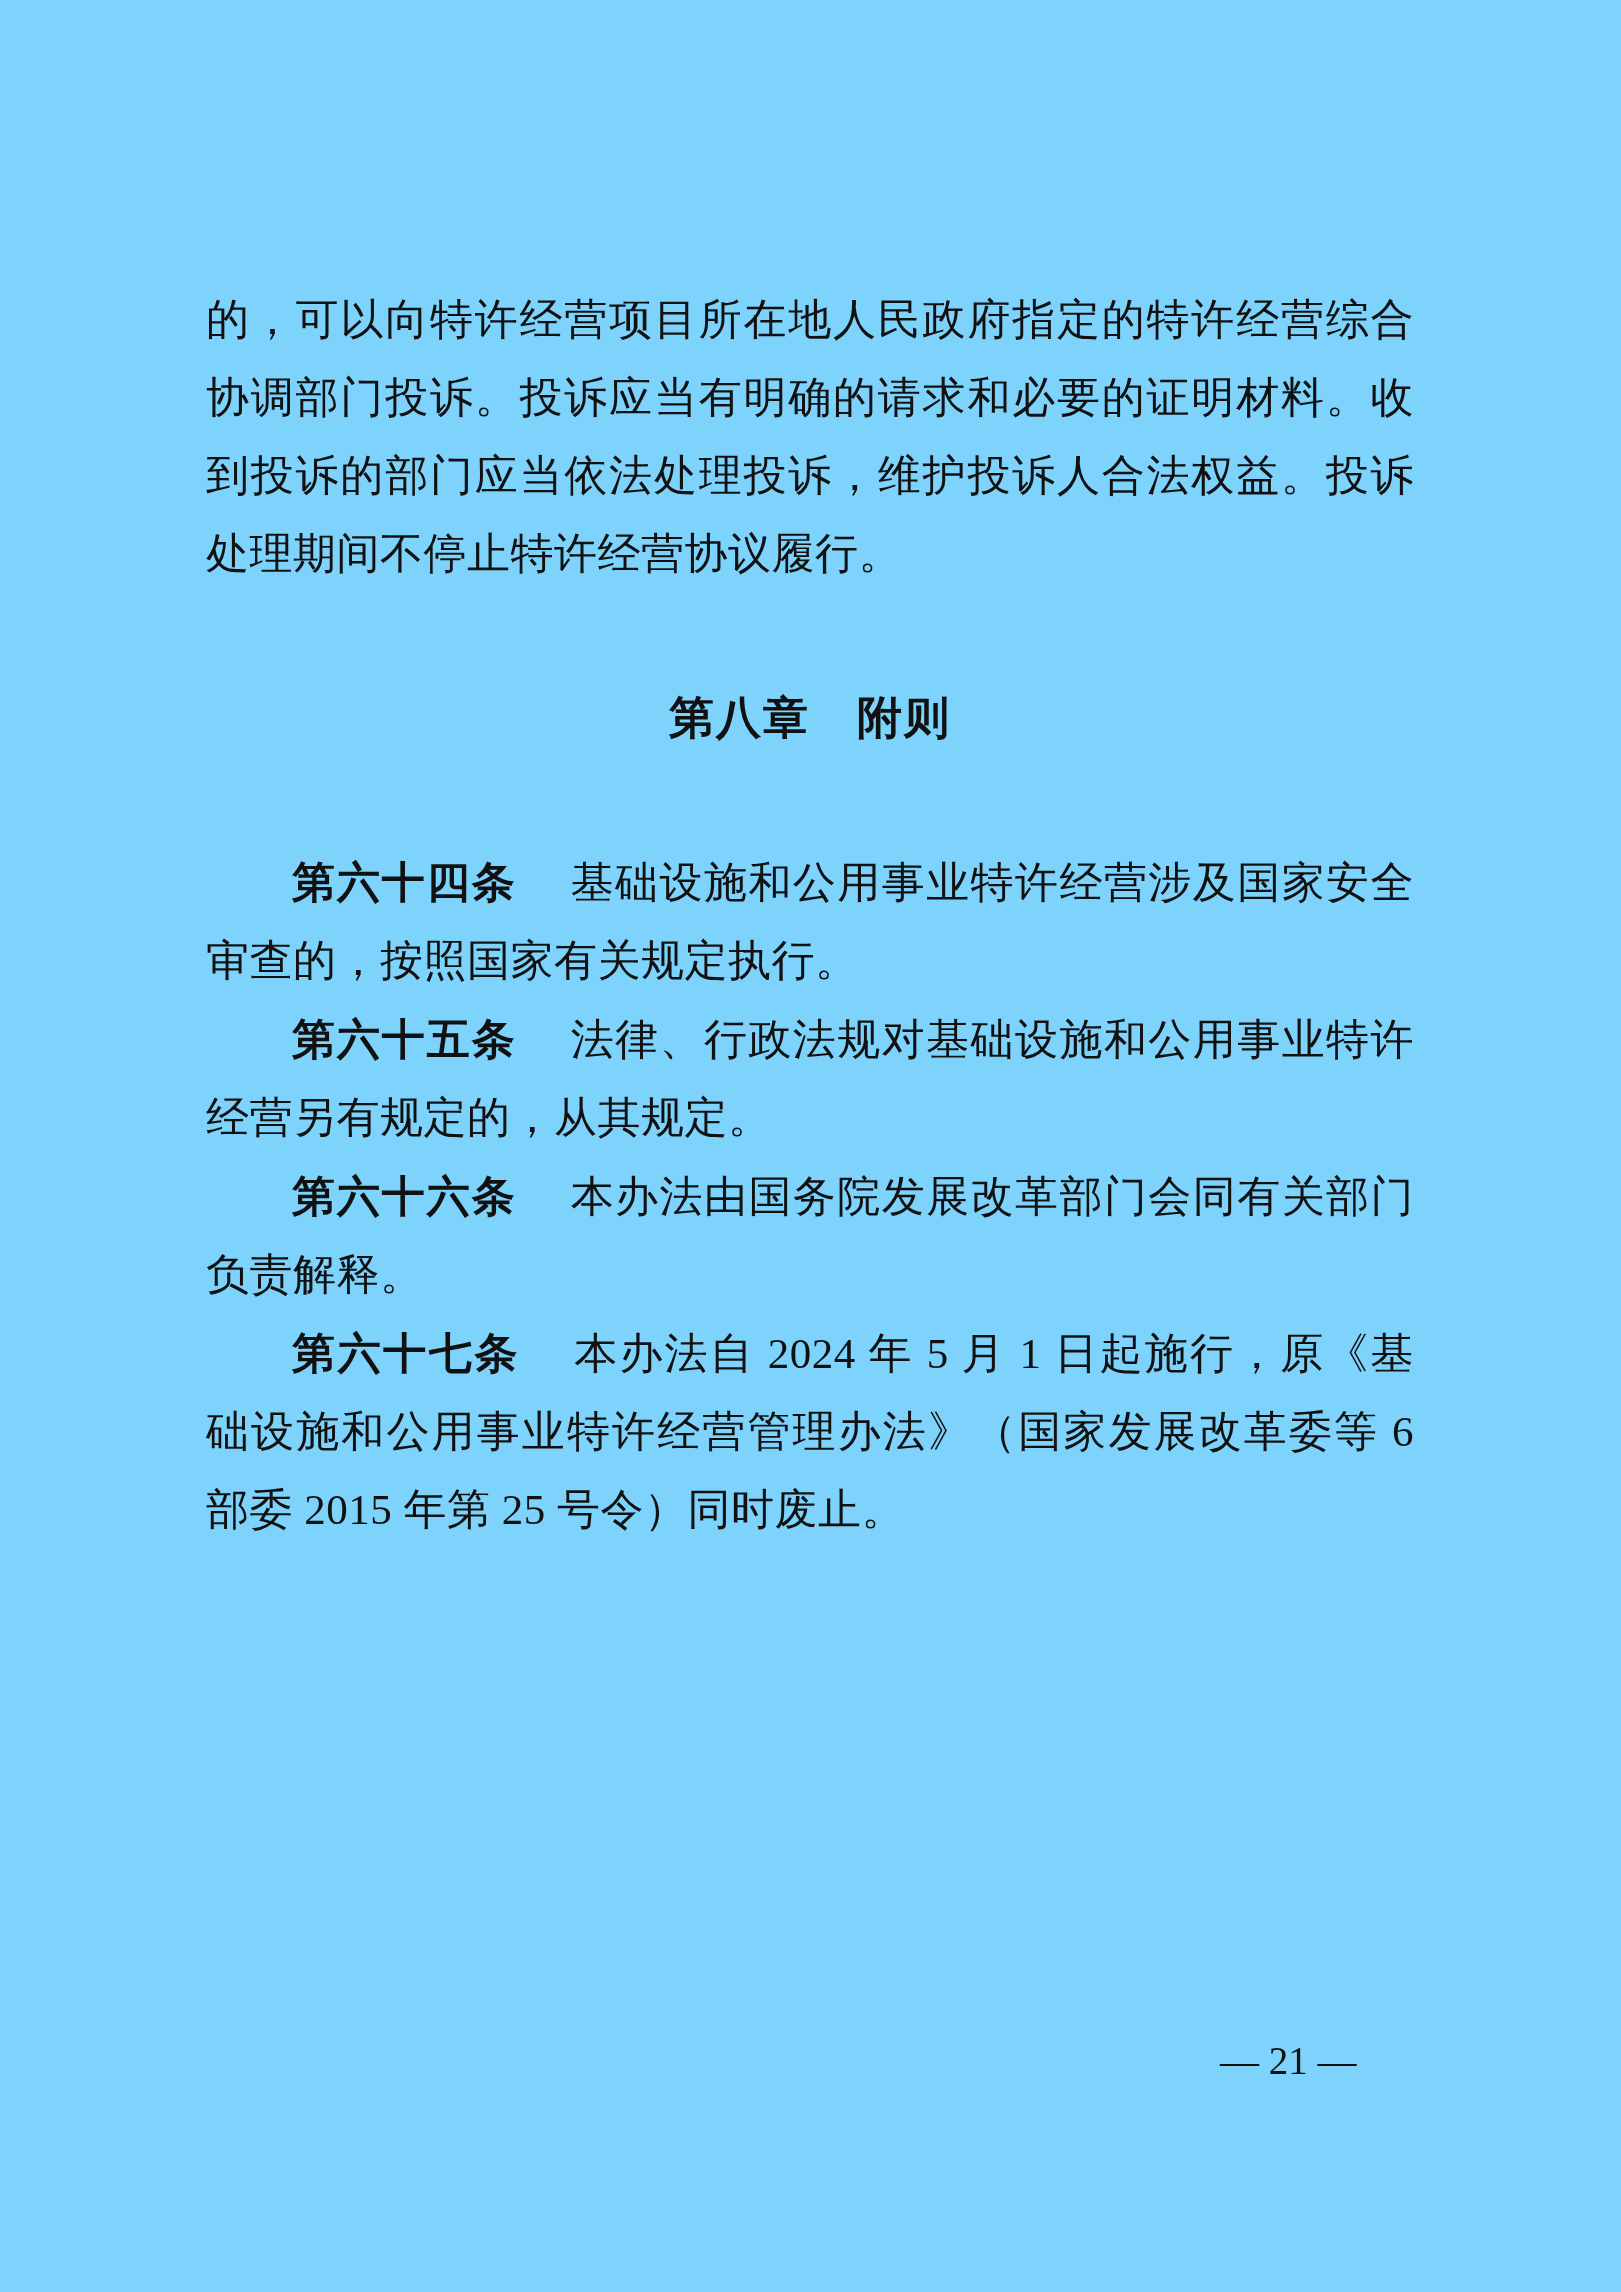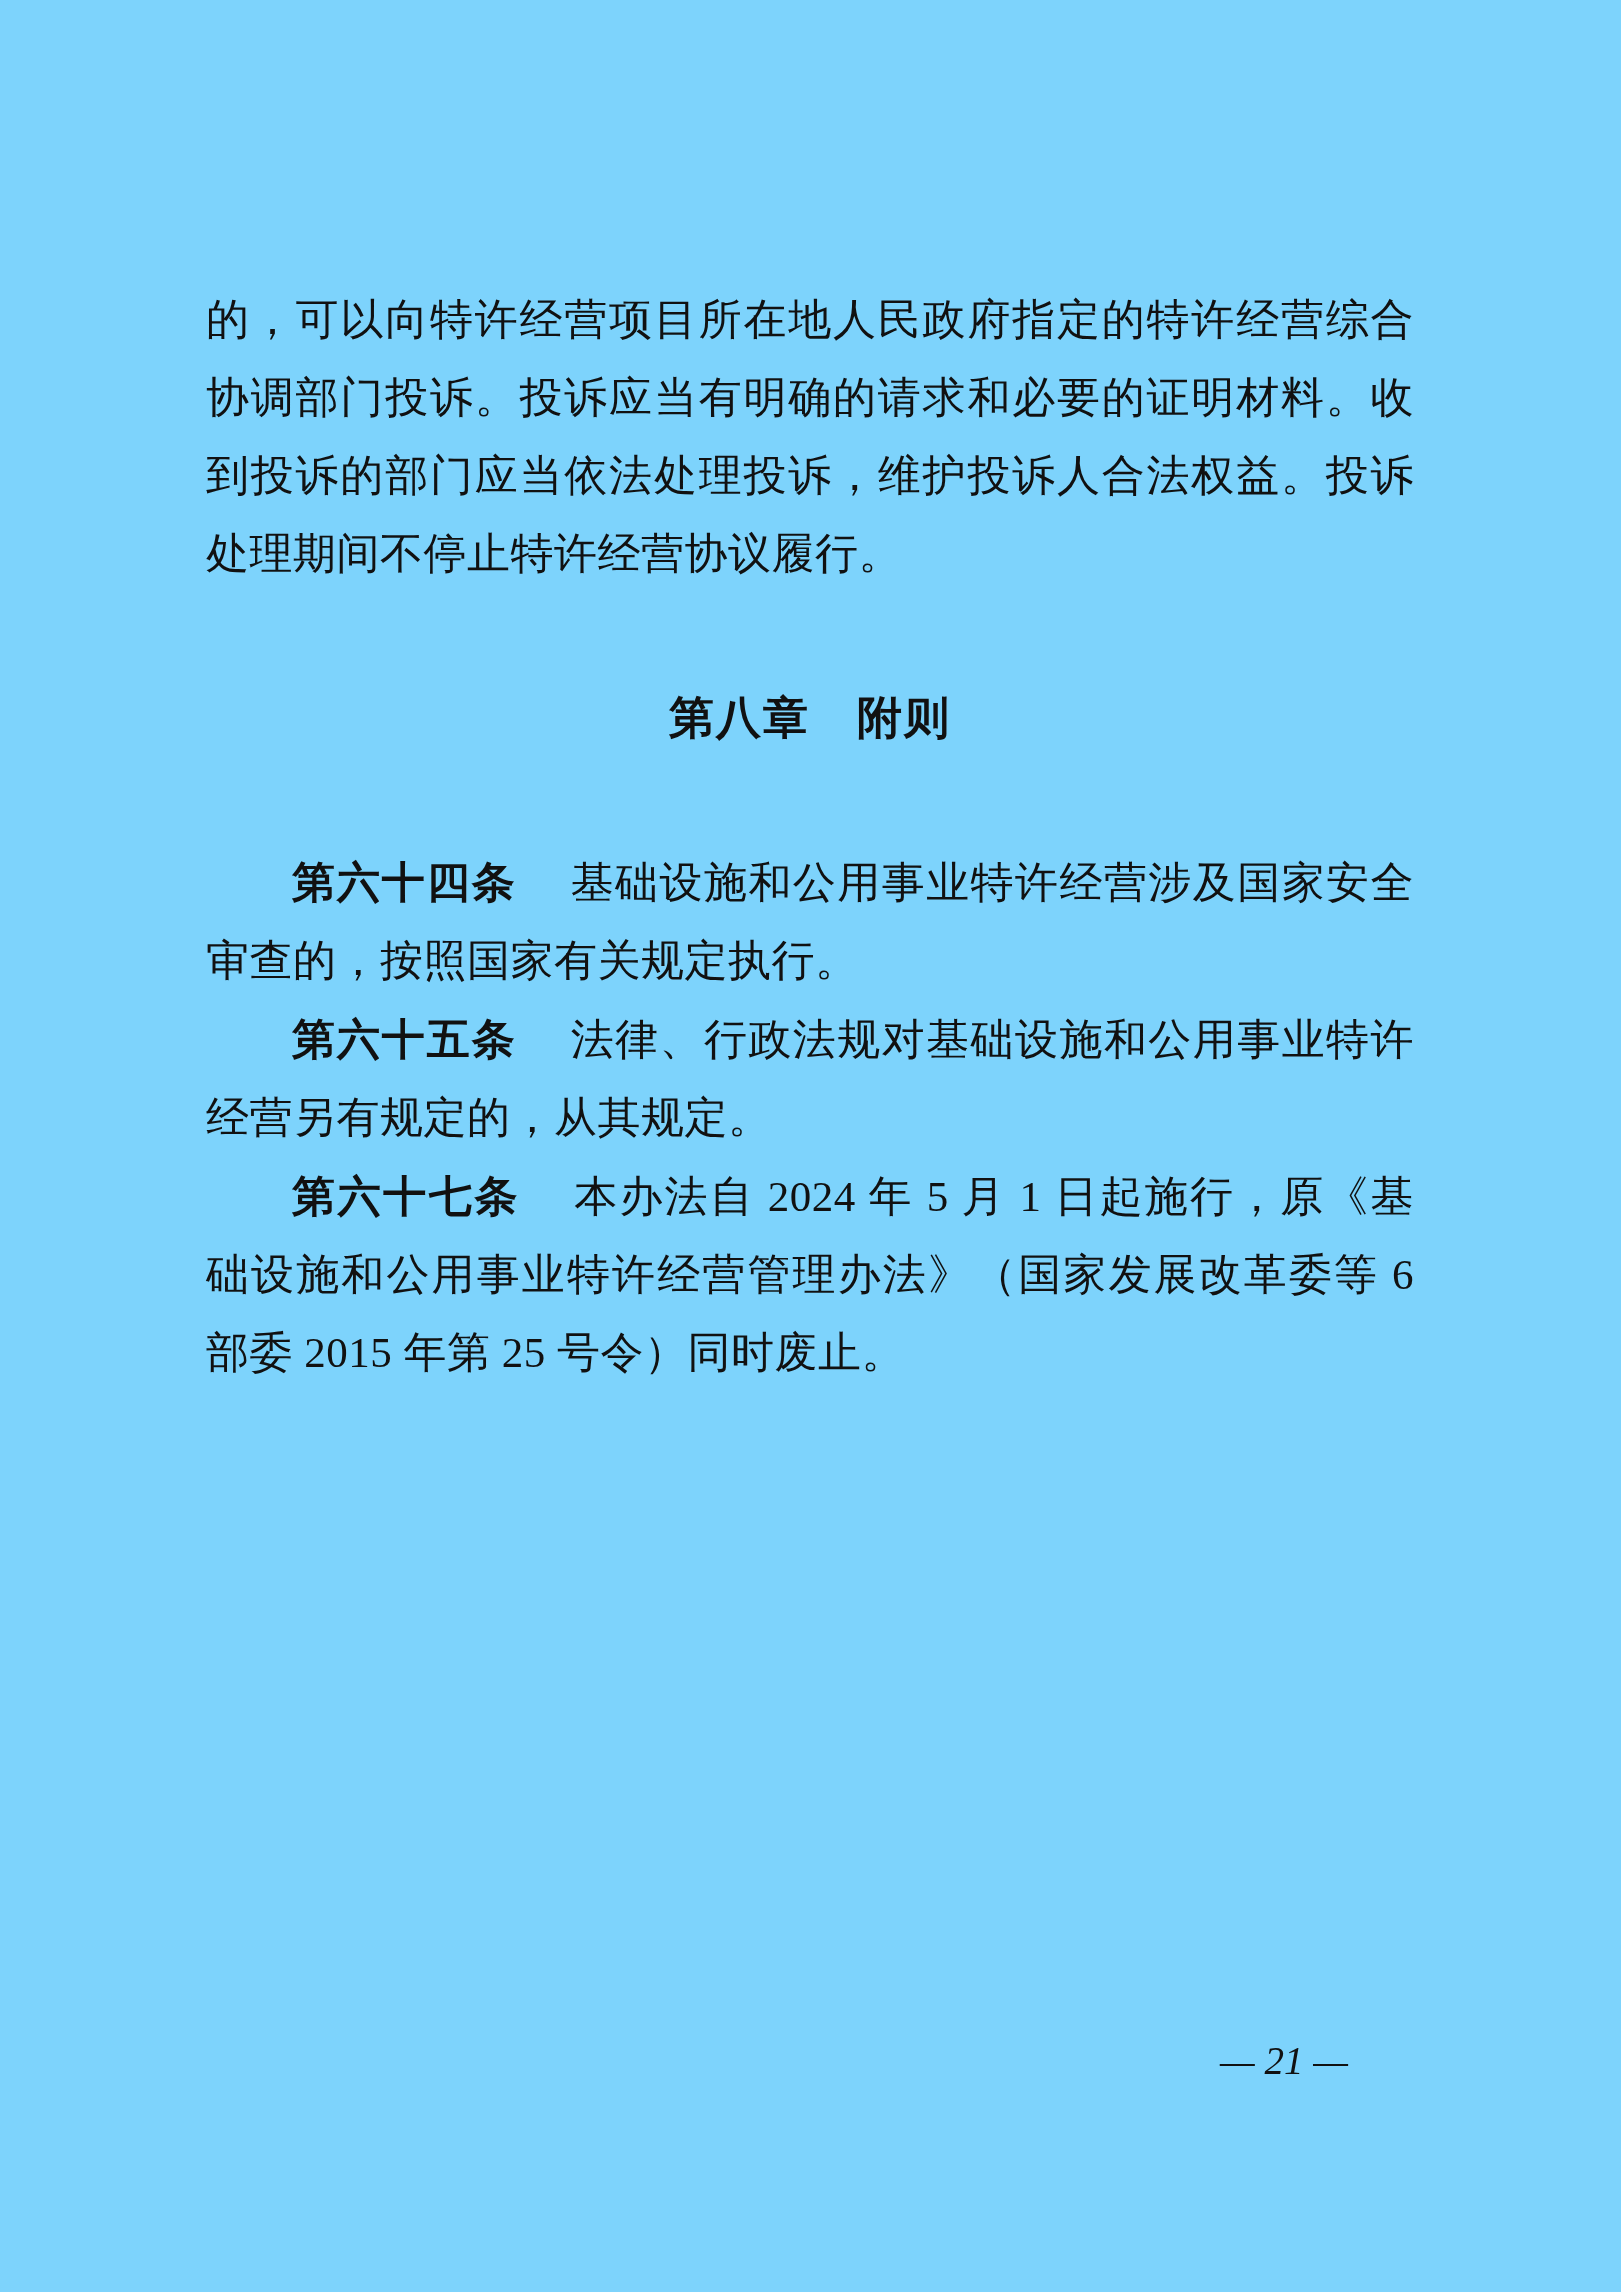--- a/index.html
+++ b/index.html
@@ -51,38 +51,38 @@
   }
   .page-footer {
     position: absolute;
     left: 1220px;
     top: 2037px;
     font-size: 39px;
     line-height: 47px;
     font-family: "Liberation Serif", "DejaVu Serif", serif;
     color: #111111;
     white-space: pre;
-    font-style: italic;
   }
 </style>
 </head>
 <body>
 
 <div class="page">
   <div class="content">
 
     <p class="para">的，可以向特许经营项目所在地人民政府指定的特许经营综合协调部门投诉。投诉应当有明确的请求和必要的证明材料。收到投诉的部门应当依法处理投诉，维护投诉人合法权益。投诉处理期间不停止特许经营协议履行。</p>
 
     <h2 class="chapter-heading">第八章　附则</h2>
 
     <p class="para indent"><span class="article-term">第六十四条</span><span>基础设施和公用事业特许经营涉及国家安全审查的，按照国家有关规定执行。</span></p>
 
 
     <p class="para indent"><span class="article-term">第六十五条</span><span>法律、行政法规对基础设施和公用事业特许经营另有规定的，从其规定。</span></p>
 
+    <p class="para indent"><span class="article-term">第六十六条</span><span>本办法由国务院发展改革部门会同有关部门负责解释。</span></p>
 
     <p class="para indent"><span class="article-term">第六十七条</span><span>本办法自 2024 年 5 月 1 日起施行，原《基础设施和公用事业特许经营管理办法》（国家发展改革委等 6 部委 2015 年第 25 号令）同时废止。</span></p>
 
   </div>
 
   <div class="page-footer">— 21 —</div>
 </div>
 
 
 </body></html>

